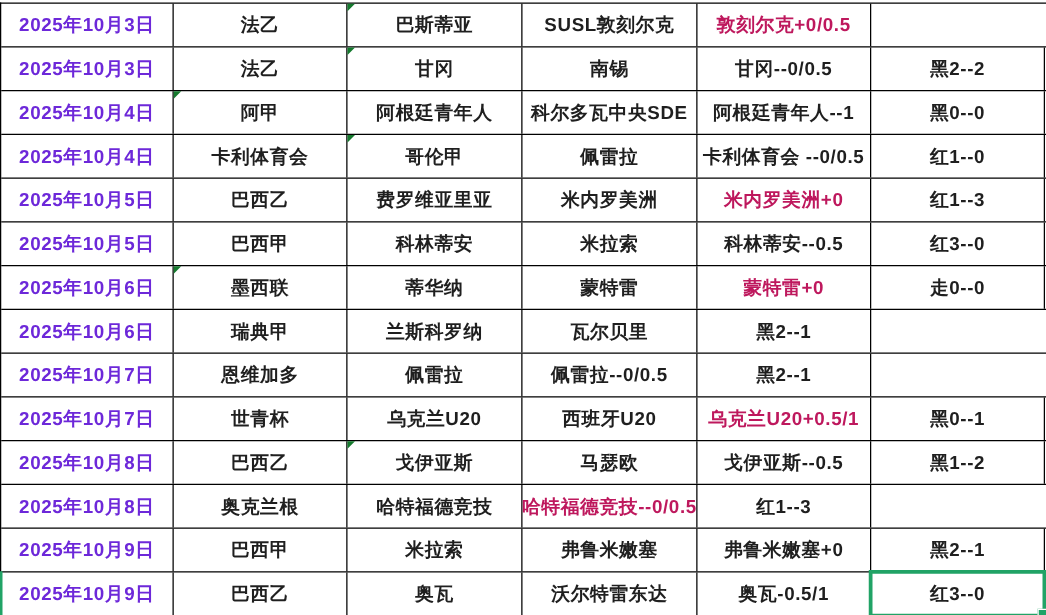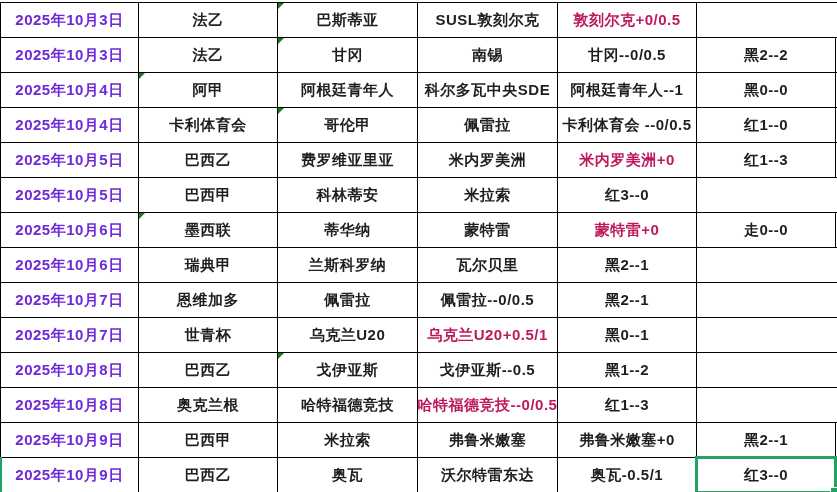--- a/index.html
+++ b/index.html
@@ -179,20 +179,23 @@
         </div>
         <div class="cell col-league">
           <span class="txt">巴西甲</span>
         </div>
         <div class="cell col-home">
           <span class="txt">科林蒂安</span>
         </div>
         <div class="cell col-away">
           <span class="txt">米拉索</span>
         </div>
+        <div class="cell col-handicap">
+          <span class="txt">科林蒂安--0.5</span>
+        </div>
         <div class="cell col-result">
           <span class="txt">红3--0</span>
         </div>
       </div>
       <div class="row">
         <div class="cell col-date">
           <span class="txt">2025年10月6日</span>
         </div>
         <div class="cell col-league">
           <span class="txt">墨西联</span>
@@ -248,37 +251,43 @@
       <div class="row">
         <div class="cell col-date">
           <span class="txt">2025年10月7日</span>
         </div>
         <div class="cell col-league">
           <span class="txt">世青杯</span>
         </div>
         <div class="cell col-home">
           <span class="txt">乌克兰U20</span>
         </div>
+        <div class="cell col-away">
+          <span class="txt">西班牙U20</span>
+        </div>
         <div class="cell col-handicap">
           <span class="txt slate">乌克兰U20+0.5/1</span>
         </div>
         <div class="cell col-result">
           <span class="txt">黑0--1</span>
         </div>
       </div>
       <div class="row">
         <div class="cell col-date">
           <span class="txt">2025年10月8日</span>
         </div>
         <div class="cell col-league">
           <span class="txt">巴西乙</span>
         </div>
         <div class="cell col-home">
           <span class="txt">戈伊亚斯</span>
           <span class="corner-tri"></span>
+        </div>
+        <div class="cell col-away">
+          <span class="txt">马瑟欧</span>
         </div>
         <div class="cell col-handicap">
           <span class="txt">戈伊亚斯--0.5</span>
         </div>
         <div class="cell col-result">
           <span class="txt">黑1--2</span>
         </div>
       </div>
       <div class="row">
         <div class="cell col-date">

